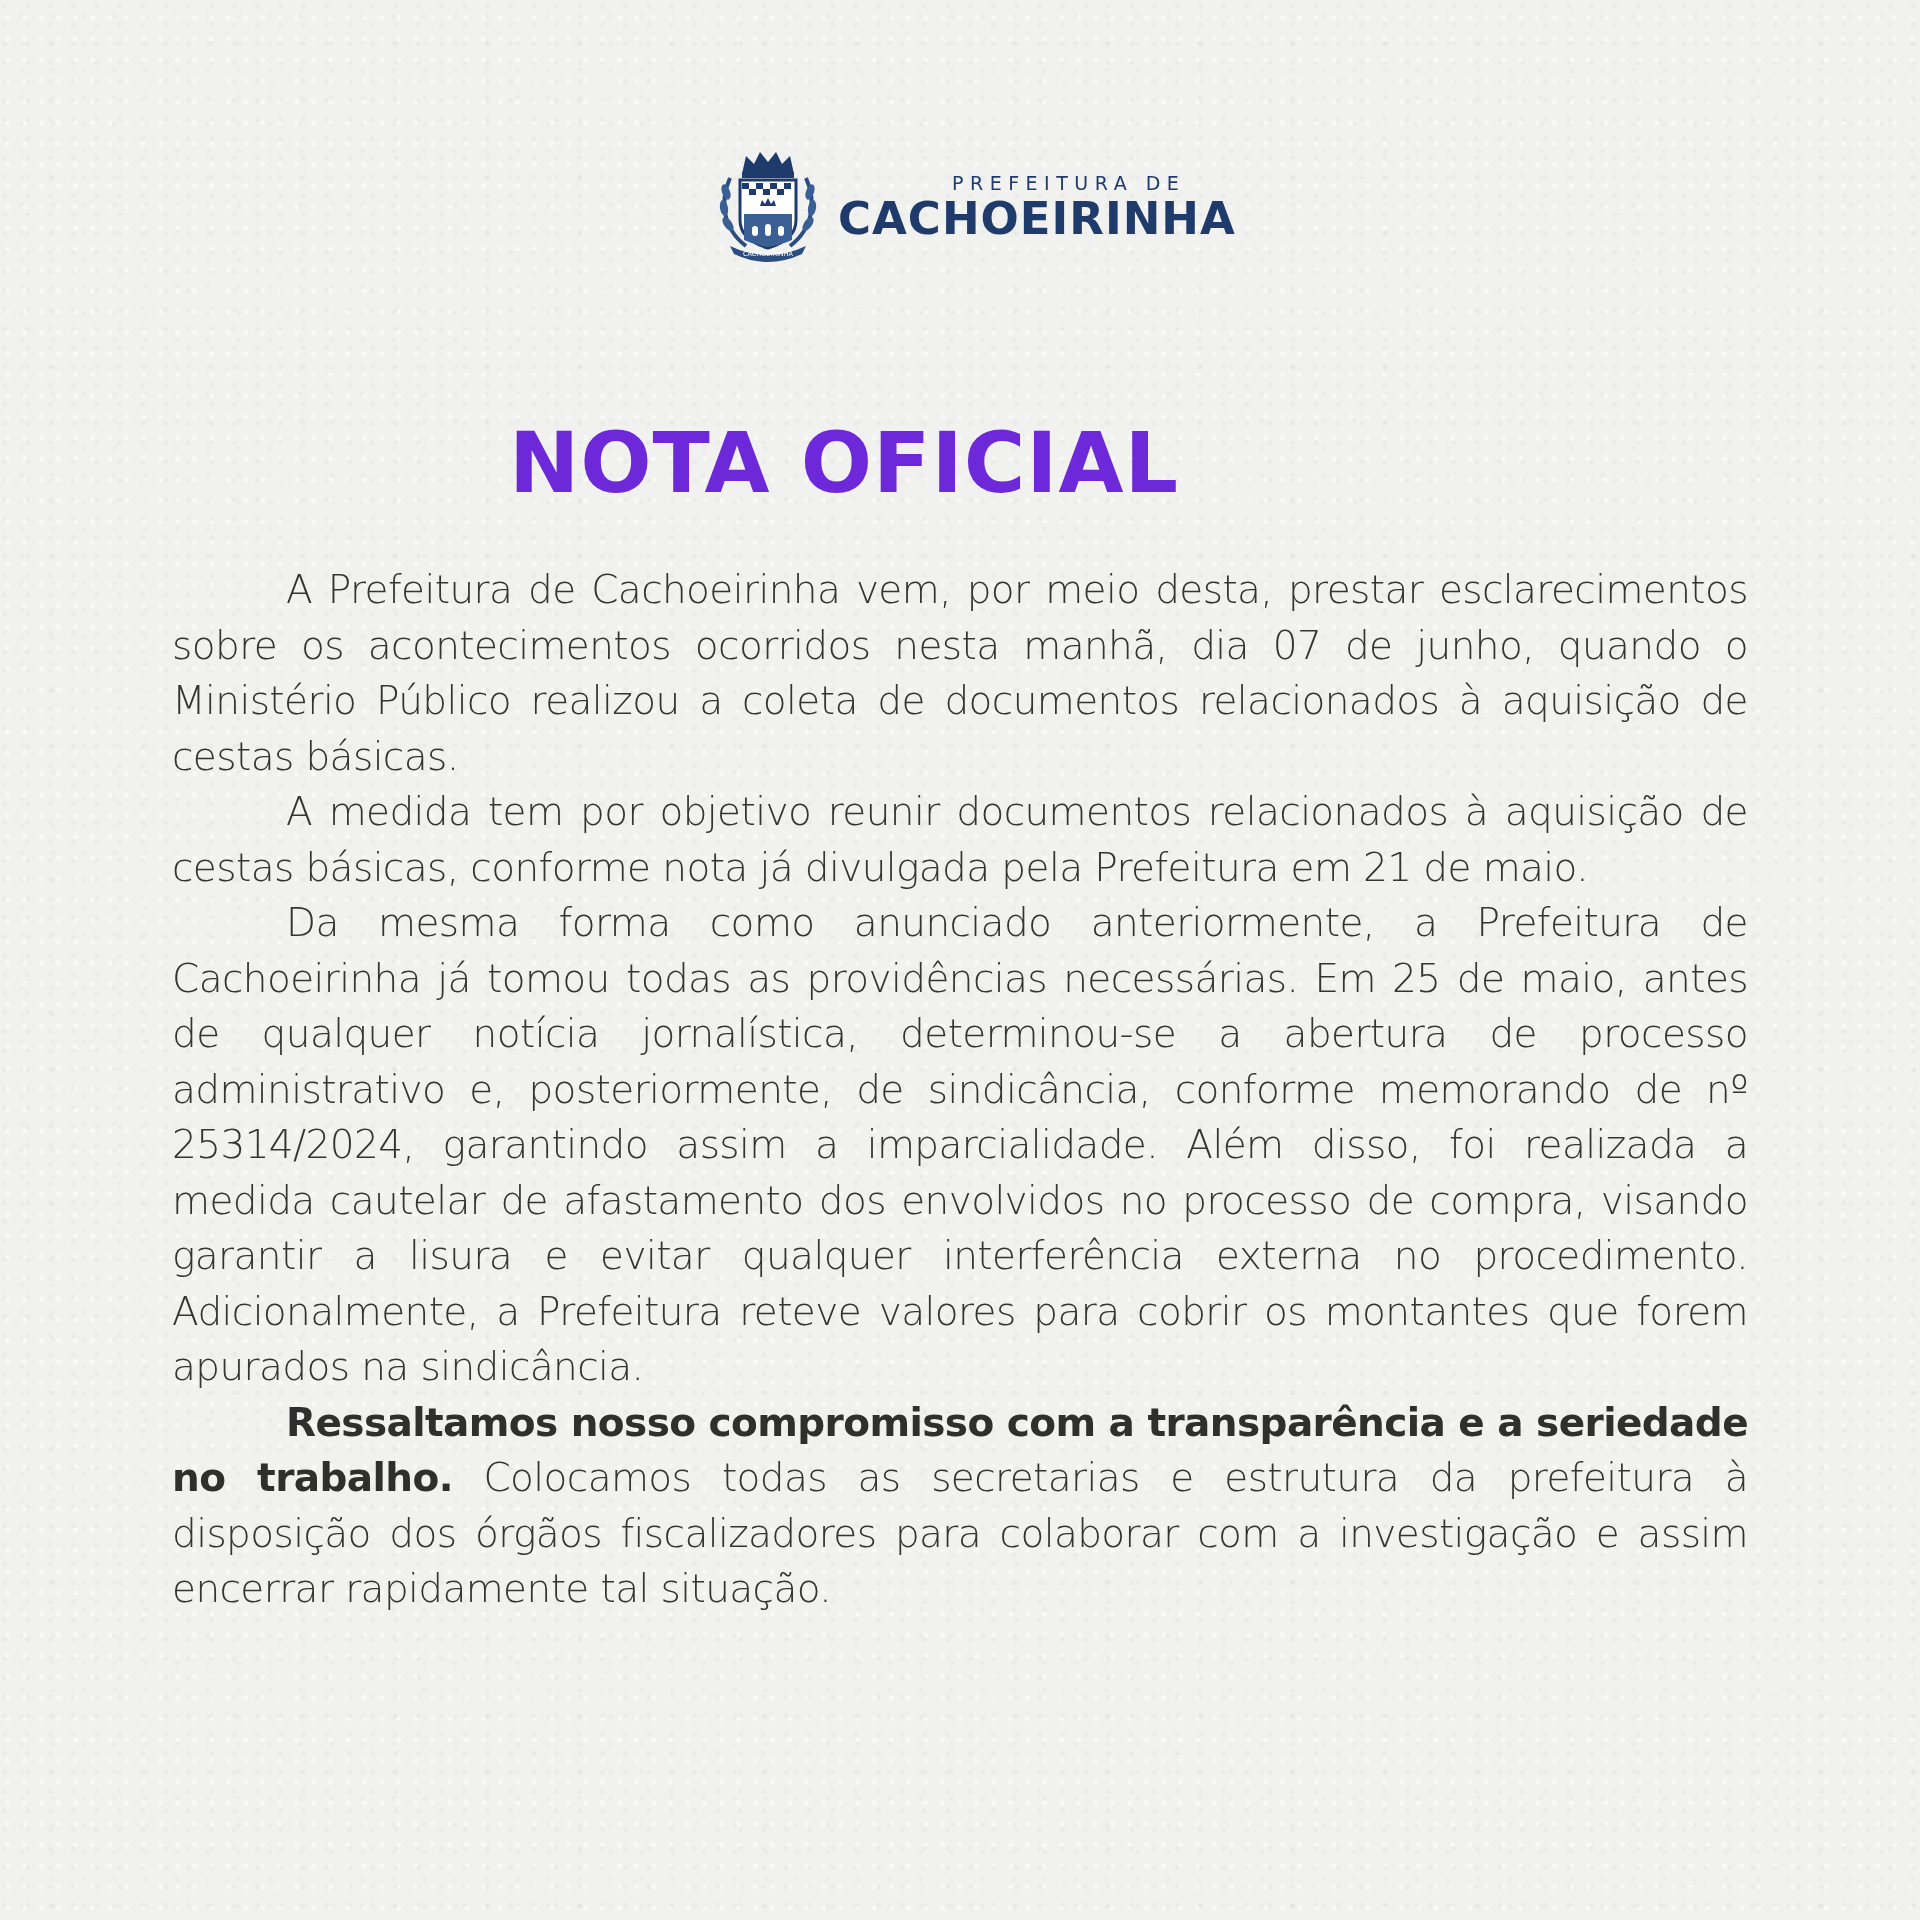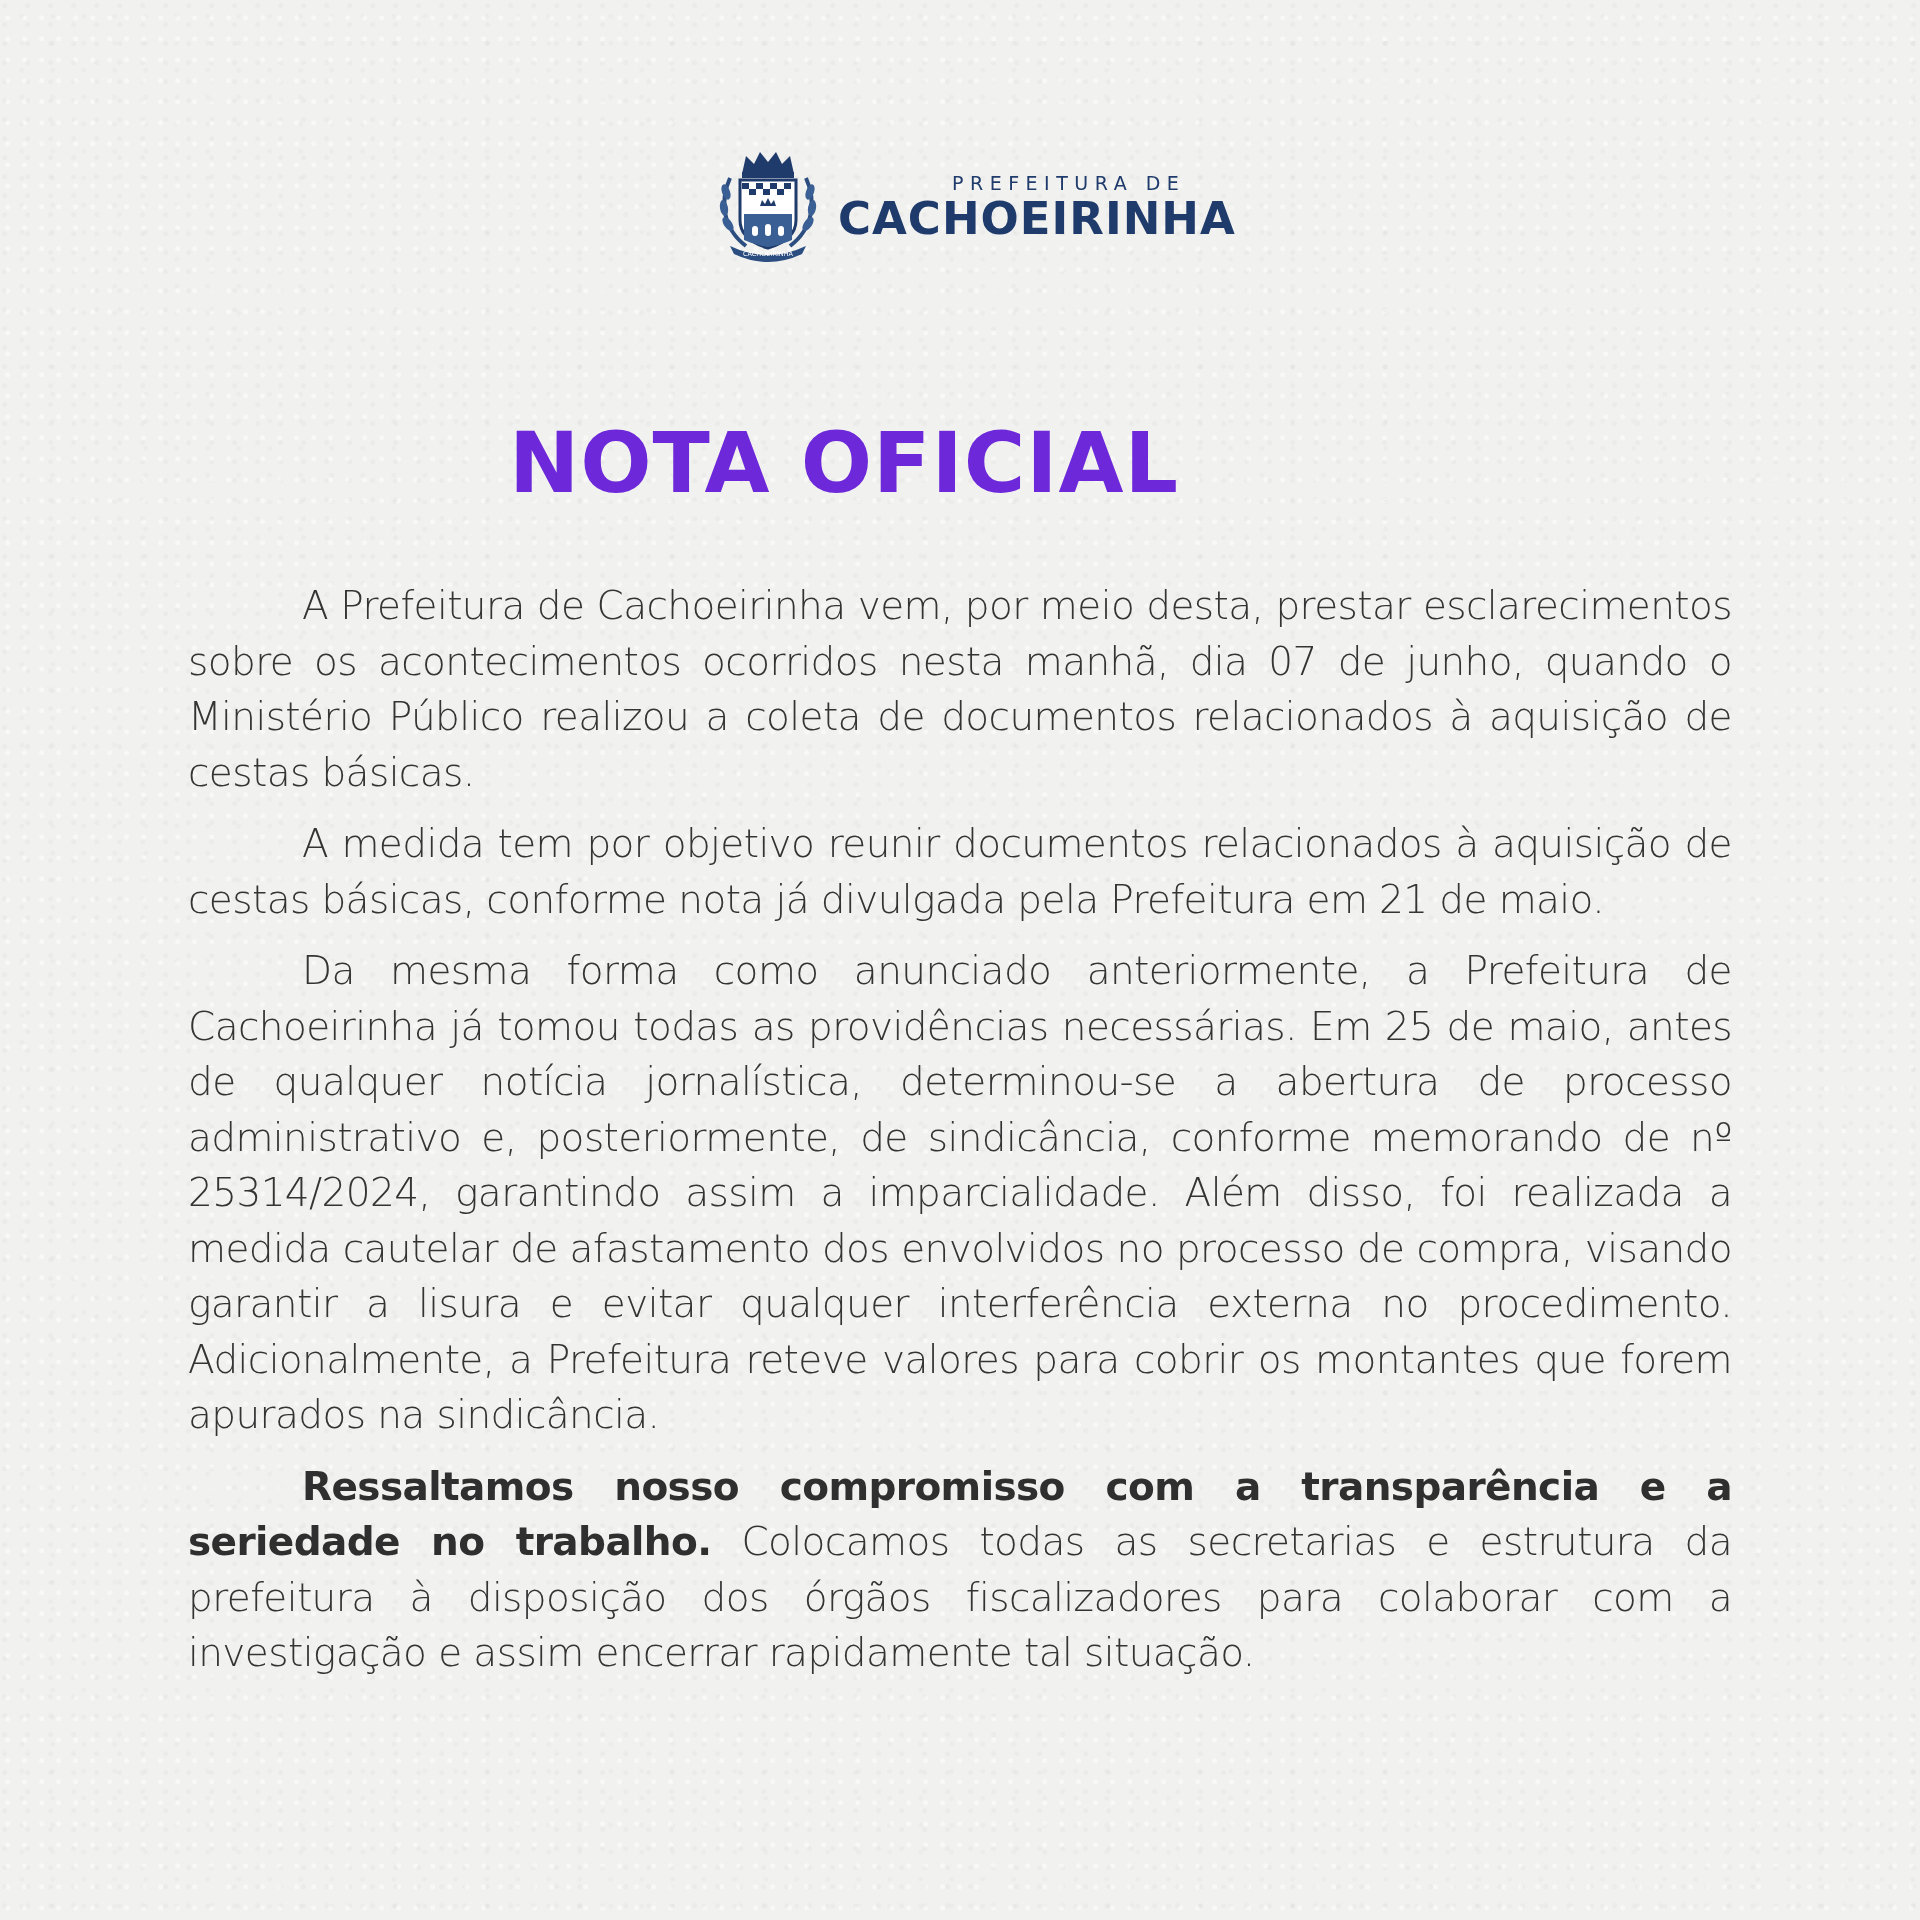--- a/index.html
+++ b/index.html
@@ -37,21 +37,21 @@
     font-size: 84px; color: #6d28d9; letter-spacing: 1px; margin-top: 42px;
   }
   .body-text {
     position: absolute; left: 172px; top: 562px; width: 1576px;
     font-family: "DejaVu Sans", sans-serif;
     font-size: 39px; line-height: 55.5px; color: #343434;
     font-weight: 300;
     letter-spacing: -0.6px;
   }
   .body-text p {
-    margin: 16px; text-align: justify; text-indent: 114px;
+    margin: 0; text-align: justify; text-indent: 114px;
   }
   .body-text b { font-weight: bold; color: #2f2f2f; }
 </style>
 </head>
 <body>
 
 <div class="header">
   <svg class="crest" viewBox="0 0 104 112">
 
     <path d="M14 28 C4 50 6 78 30 96" stroke="#2b4d80" stroke-width="4" fill="none"></path>

